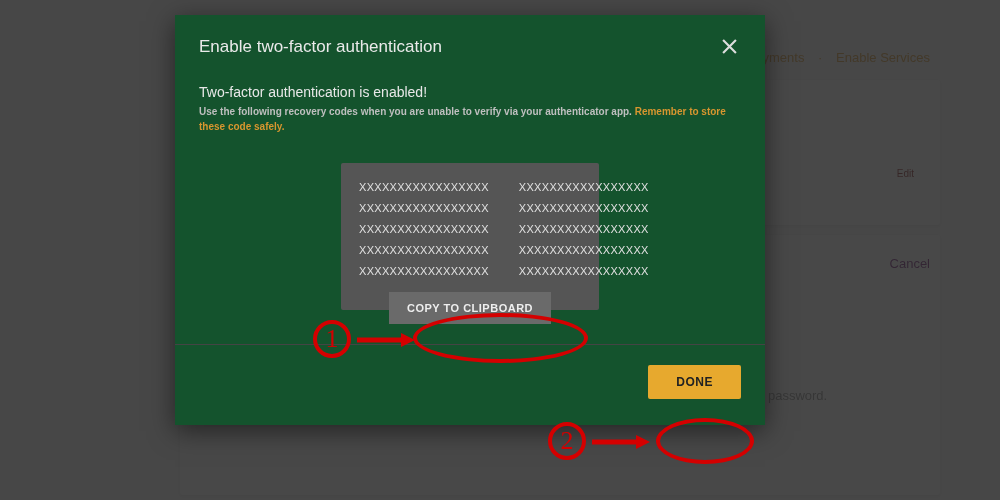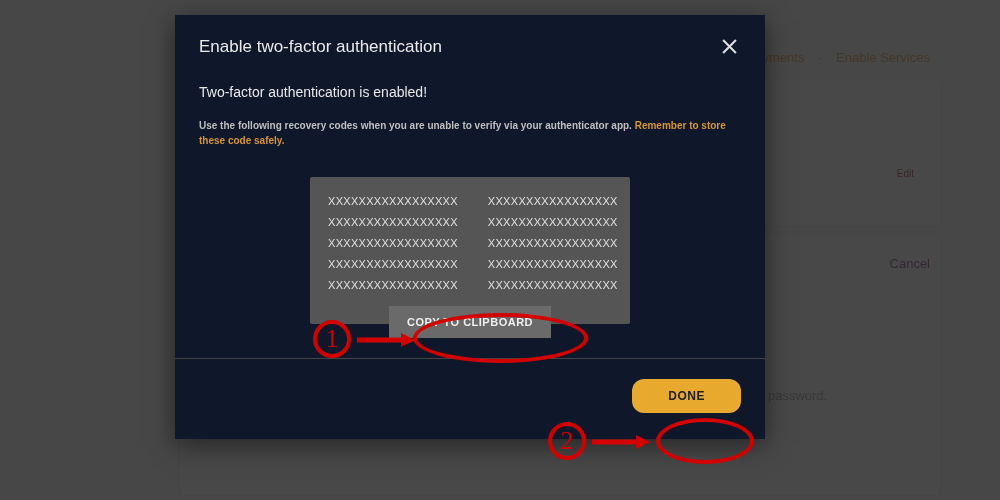--- a/index.html
+++ b/index.html
@@ -13,37 +13,37 @@
   .bg-edit { position: absolute; top: 168px; right: 86px; font-size: 10px; color: #7f1d1d; }
   .bg-cancel { position: absolute; top: 256px; right: 70px; font-size: 13px; color: #701a75; }
   .bg-pw { position: absolute; top: 388px; left: 760px; font-size: 13px; color: #888; }
   .bg-card1 { position: absolute; top: 80px; left: 180px; right: 60px; height: 145px; background: #fff; border-radius: 3px; box-shadow: 0 1px 3px rgba(0,0,0,0.08); }
   .bg-card2 { position: absolute; top: 235px; left: 180px; right: 60px; height: 260px; background: #fff; border-radius: 3px; box-shadow: 0 1px 3px rgba(0,0,0,0.08); }
 
   
   .overlay { position: absolute; inset: 0; background: rgba(40,40,40,0.85); }
 
   
-  .modal { position: absolute; left: 175px; top: 15px; width: 590px; background: #0f172a; color: #ddd; box-shadow: 0 6px 24px rgba(0,0,0,0.5); }
+  .modal { position: absolute; left: 175px; top: 15px; width: 590px; background: #14532d; color: #ddd; box-shadow: 0 6px 24px rgba(0,0,0,0.5); }
   .modal-header { display: flex; justify-content: space-between; align-items: center; padding: 20px 24px 16px 24px; }
   .modal-title { font-size: 17px; font-weight: 400; color: #eaeaea; }
   .close-btn { background: none; border: none; color: #ddd; cursor: pointer; padding: 4px; }
   .close-btn svg { width: 15px; height: 15px; display: block; }
 
   .modal-body { padding: 8px 24px 20px 24px; font-size: 13px; color: #ccc; line-height: 1.55; }
-  .body-heading { font-size: 14px; color: #e8e8e8; margin-bottom: 14px; }
+  .body-heading { font-size: 14px; color: #e8e8e8; }
   .body-text { font-size: 10px; color: #bfbfbf; font-weight: bold; }
   .inline-link { color: #d8962f; }
 
-  .codes-box { margin: 28px auto 0 auto; width: 320px; background: #555555; border-radius: 2px; padding: 16px 18px 30px 18px; }
+  .codes-box { margin: 28px auto 0 auto; width: 258px; background: #555555; border-radius: 2px; padding: 16px 18px 30px 18px; }
   .codes-grid { display: grid; grid-template-columns: 1fr 1fr; column-gap: 30px; row-gap: 4px; font-family: inherit; font-size: 11px; letter-spacing: 0.3px; color: #e0e0e0; text-align: left; }
   .copy-btn { display: block; margin: -18px auto 0 auto; position: relative; background: #6a6a6a; color: #eee; border: none; font-size: 11px; font-weight: 600; letter-spacing: 0.5px; padding: 10px 18px; border-radius: 0; cursor: pointer; }
 
   .modal-footer { border-top: 1px solid #444; padding: 20px 24px 26px 24px; display: flex; justify-content: flex-end; }
-  .done-btn { background: #e7a92e; color: #222; border: none; font-size: 12px; font-weight: 700; letter-spacing: 0.5px; padding: 10px 36px; border-radius: 12px; cursor: pointer; }
+  .done-btn { background: #e7a92e; color: #222; border: none; font-size: 12px; font-weight: 700; letter-spacing: 0.5px; padding: 10px 28px; border-radius: 2px; cursor: pointer; }
 
   
   .anno { position: absolute; pointer-events: none; }
   .anno-circle-num { width: 38px; height: 38px; border: 4px solid #d40000; border-radius: 50%; color: #d40000; font-size: 26px; font-weight: 400; display: flex; align-items: center; justify-content: center; font-family: Georgia, serif; }
   .anno-ellipse { border: 4px solid #d40000; border-radius: 50%; }
 </style>
 </head>
 <body>
 
 <div class="bg-page">

